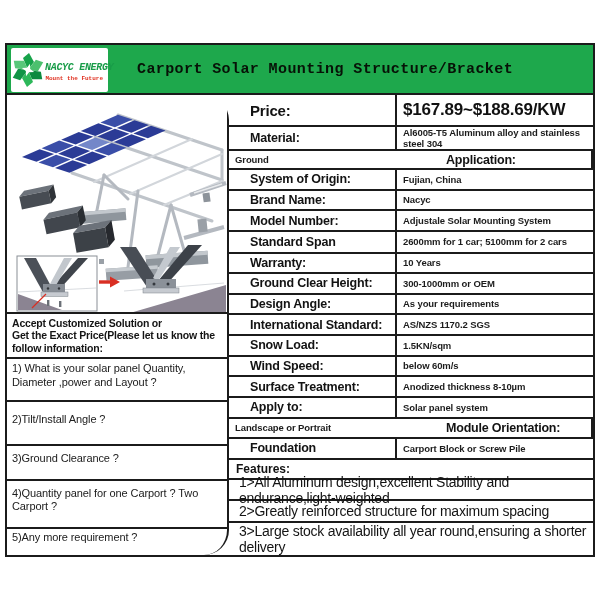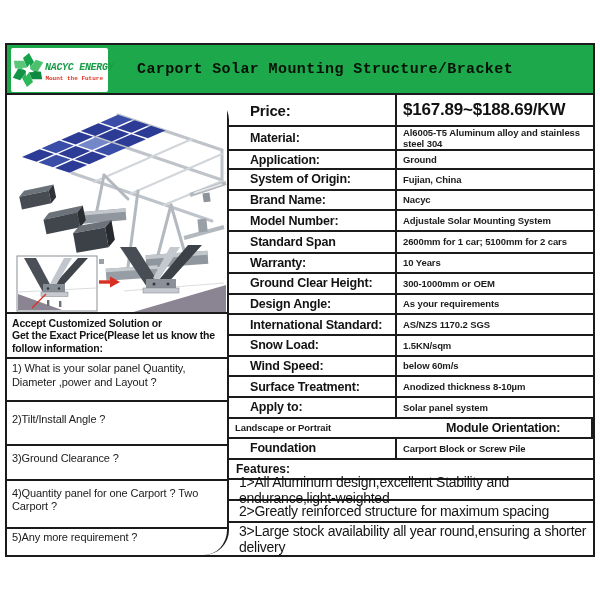--- a/index.html
+++ b/index.html
@@ -236,22 +236,22 @@
       <div class="row price-row" style="height:33px">
         <div class="cell lbl">Price:</div>
         <div class="cell val">$167.89~$188.69/KW</div>
       </div>
 
       <div class="row" style="height:24px">
         <div class="cell lbl">Material:</div>
         <div class="cell val">Al6005-T5 Aluminum alloy and stainless steel 304</div>
       </div>
       <div class="row" style="height:19px">
+        <div class="cell val">Ground</div>
         <div class="cell lbl">Application:</div>
-        <div class="cell val">Ground</div>
       </div>
       <div class="row" style="height:21px">
         <div class="cell lbl">System of Origin:</div>
         <div class="cell val">Fujian, China</div>
       </div>
       <div class="row" style="height:21px">
         <div class="cell lbl">Brand Name:</div>
         <div class="cell val">Nacyc</div>
       </div>
       <div class="row" style="height:21px">

